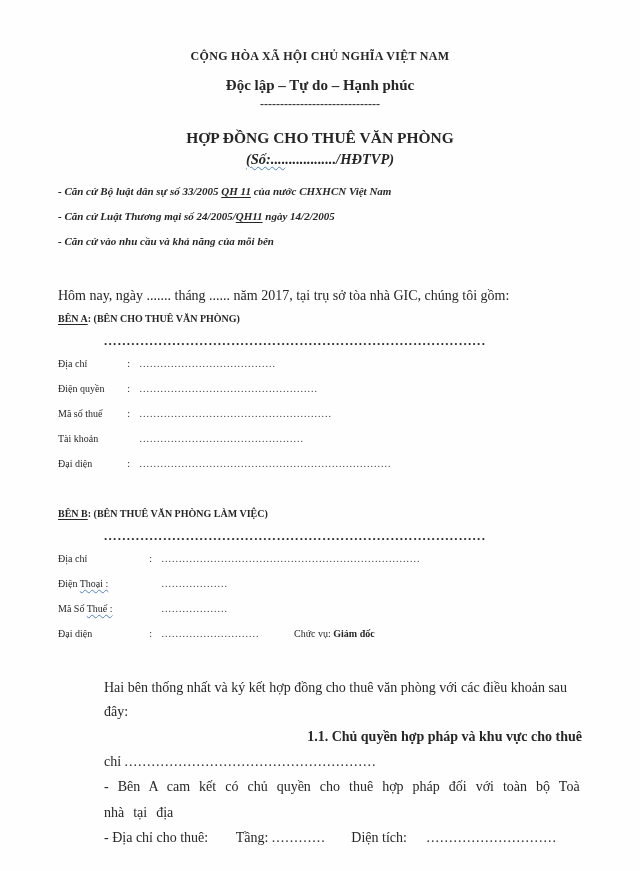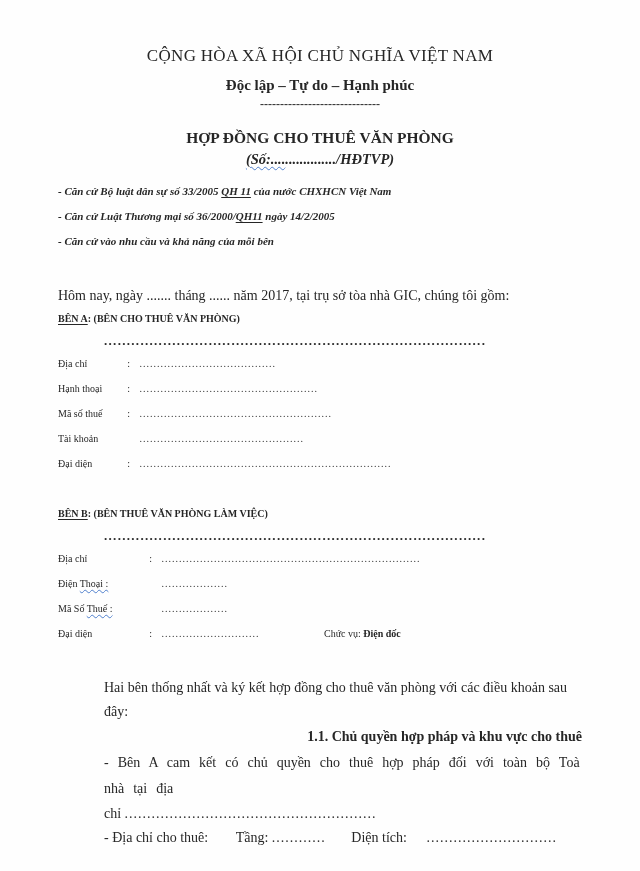--- a/index.html
+++ b/index.html
@@ -12,21 +12,21 @@
   }
   .page {
     box-sizing: border-box;
     width: 640px; height: 871px;
     padding: 46px 58px 30px 58px;
     background: #fefefe;
   }
   .center { text-align: center; }
   .bold { font-weight: bold; }
 
-  .national-title { font-size: 17px; font-weight: normal; letter-spacing: .3px; line-height: 20px; }
+  .national-title { font-size: 12px; font-weight: bold; letter-spacing: .3px; line-height: 20px; }
   .motto { font-size: 15px; font-weight: bold; margin-top: 9px; line-height: 20px; }
   .dash-sep { font-size: 12px; font-weight: bold; letter-spacing: 0; line-height: 12px; margin-top: 3px; color: #333; }
   .contract-title { font-size: 15.5px; font-weight: bold; margin-top: 17px; line-height: 21px; }
   .contract-no { font-size: 14.5px; font-weight: bold; font-style: italic; line-height: 21px; margin-top: 1px; }
 
   .spell {
     text-decoration: underline;
     text-decoration-style: wavy;
     text-decoration-color: #4f7fcc;
     text-decoration-thickness: 1px;
@@ -49,57 +49,57 @@
   .dots { letter-spacing: 1px; color: #333; }
 
   .gap-md { height: 26px; }
   .gap-lg { height: 30px; }
 
   .body-line { font-size: 14px; line-height: 24px; margin-left: 46px; }
   .article-head { font-size: 14.5px; font-weight: bold; line-height: 25px; }
   .clause-head { font-size: 14px; font-weight: bold; line-height: 26px; text-align: right; }
   .justified { word-spacing: 5.5px; line-height: 26px; }
 
-  .chucvu { margin-left: 62px; }
+  .chucvu { margin-left: 32px; }
   .tang-label { margin-left: 24px; }
   .dientich-label { margin-left: 22px; }
   .dientich-dots { margin-left: 16px; }
 </style>
 </head>
 <body>
 
 <div class="page">
 
   <div class="center national-title">CỘNG HÒA XÃ HỘI CHỦ NGHĨA VIỆT NAM</div>
   <div class="center motto">Độc lập – Tự do – Hạnh phúc</div>
   <div class="center dash-sep">------------------------------</div>
   <div class="center contract-title">HỢP ĐỒNG CHO THUÊ VĂN PHÒNG</div>
   <div class="center contract-no"><span class="spell">(Số:....</span><span>............../HĐTVP)</span></div>
 
   <div class="basis">
     <div class="basis-line"><span>- Căn cứ Bộ luật dân sự số 33/2005 </span><span class="uline">QH 11</span><span> của nước CHXHCN Việt Nam</span></div>
-    <div class="basis-line"><span>- Căn cứ Luật Thương mại số 36/2000/</span><span class="uline">QH11</span><span> ngày 14/2/2005</span></div>
+    <div class="basis-line"><span>- Căn cứ Luật Thương mại số 24/2005/</span><span class="uline">QH11</span><span> ngày 14/2/2005</span></div>
     <div class="basis-line">- Căn cứ vào nhu cầu và khả năng của mỗi bên</div>
   </div>
 
   <div class="intro">Hôm nay, ngày ....... tháng ...... năm 2017, tại trụ sở tòa nhà GIC, chúng tôi gồm:</div>
 
   <div class="party-title"><span class="uline">BÊN A</span><span>: (BÊN CHO THUÊ VĂN PHÒNG)</span></div>
   <div class="dotted-sep">....................................................................................</div>
 
   <div class="frow">
     <span class="alabel">
         <span>Địa chỉ</span>
         <span>:</span>
       </span>
     <span class="fdots">.......................................</span>
   </div>
   <div class="frow">
     <span class="alabel">
-        <span>Hạnh thoại</span>
+        <span>Điện quyền</span>
         <span>:</span>
       </span>
     <span class="fdots">...................................................</span>
   </div>
   <div class="frow">
     <span class="alabel">
         <span>Mã số thuế</span>
         <span>:</span>
       </span>
     <span class="fdots">.......................................................</span>
@@ -143,29 +143,29 @@
       </span>
     <span class="fdots">...................</span>
   </div>
   <div class="frow">
     <span class="blabel">
         <span>Đại diện</span>
         <span>:</span>
       </span>
     <span class="fdots">............................</span>
     <span class="chucvu">Chức vụ:</span>
-    <span class="bold">Điện đốc</span>
+    <span class="bold">Giám đốc</span>
   </div>
 
   <div class="gap-lg"></div>
 
   <div class="body-line">Hai bên thống nhất và ký kết hợp đồng cho thuê văn phòng với các điều khoản sau đây:</div>
   <div class="clause-head">1.1. Chủ quyền hợp pháp và khu vực cho thuê</div>
+  <div class="body-line"><span>chỉ</span> <span class="dots">........................................................</span></div>
   <div class="body-line justified">- Bên A cam kết có chủ quyền cho thuê hợp pháp đối với toàn bộ Toà nhà tại địa</div>
-  <div class="body-line"><span>chỉ</span> <span class="dots">........................................................</span></div>
   <div class="body-line">
     <span>- Địa chỉ cho thuê:</span>
     <span class="tang-label">Tầng:</span>
     <span class="dots">............</span>
     <span class="dientich-label">Diện tích:</span>
     <span class="dots dientich-dots">.............................</span>
   </div>
 
 </div>
 

